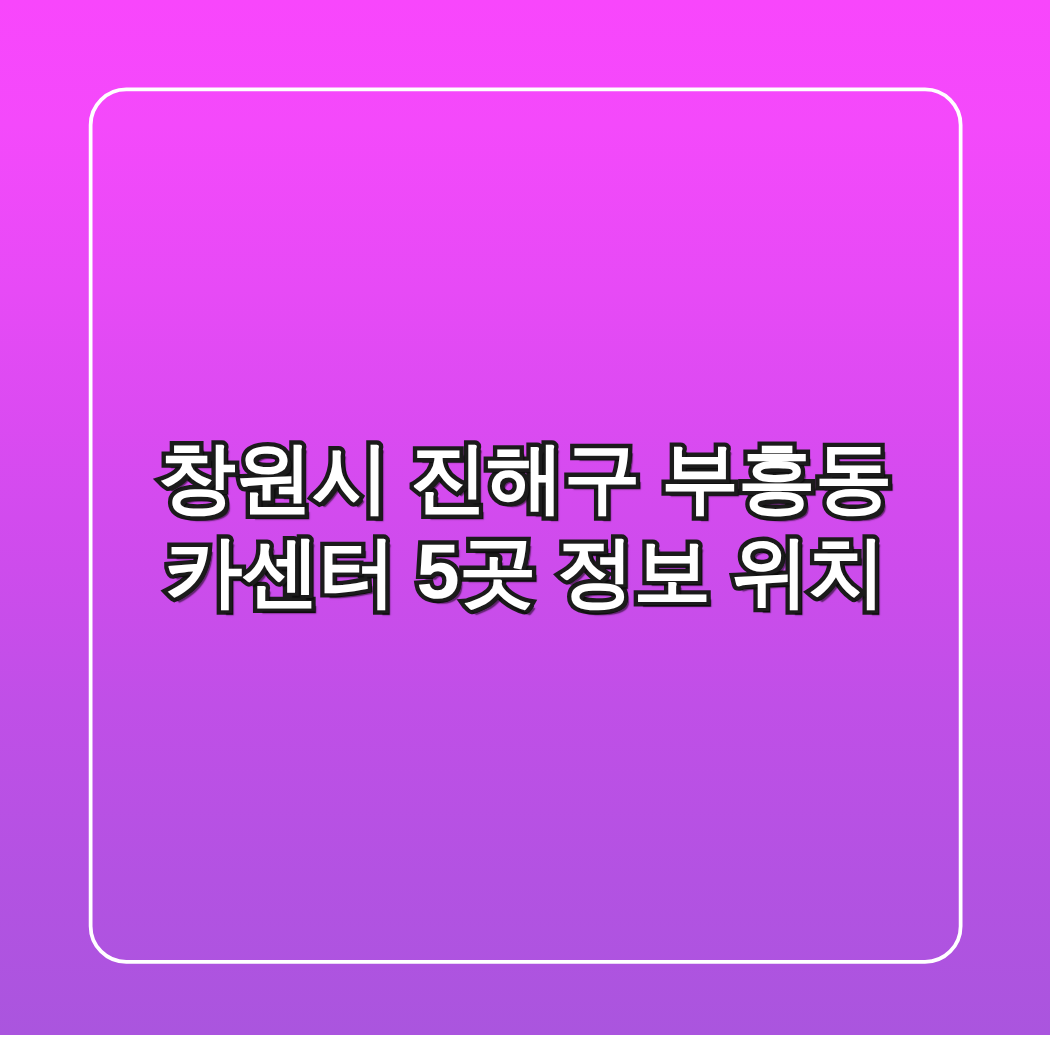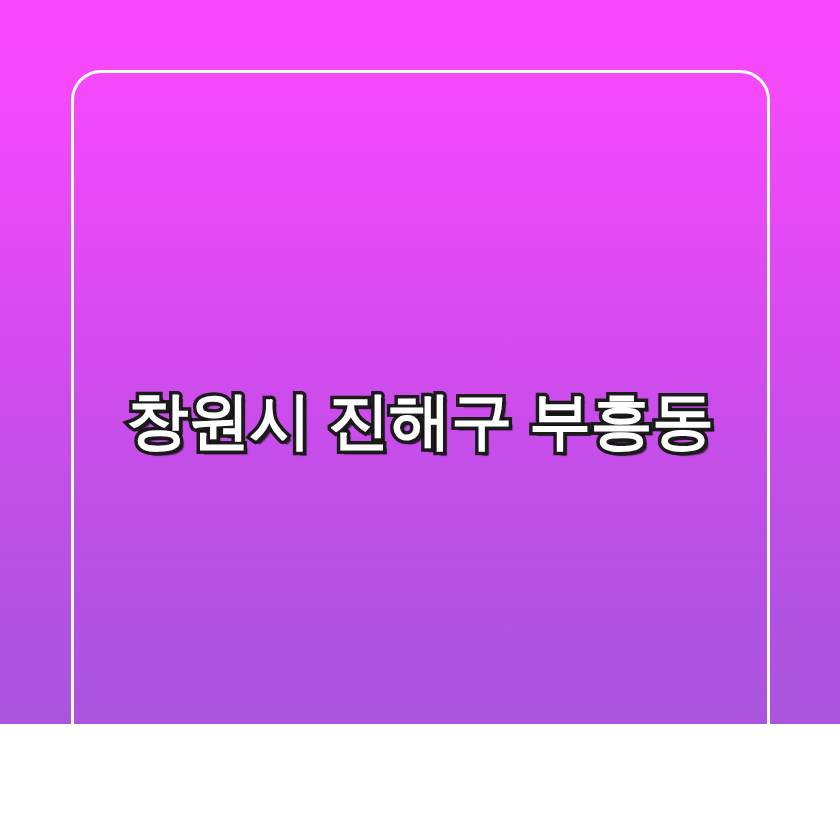--- a/index.html
+++ b/index.html
@@ -6,21 +6,21 @@
     margin: 0;
     padding: 0;
     width: 840px;
     height: 840px;
     overflow: hidden;
   }
 
   #poster {
     position: relative;
     width: 840px;
-    height: 724px;
+    height: 828px;
     background: linear-gradient(180deg,
                 #F846FC 0%,
                 #F449FB 12%,
                 #E74AF6 28%,
                 #D24BEE 50%,
                 #C04FE7 68%,
                 #B352E2 85%,
                 #AA55DE 100%);
     font-family: "Liberation Sans", "DejaVu Sans", sans-serif;
     box-sizing: border-box;
@@ -70,15 +70,16 @@
 </style>
 </head>
 <body>
 
 <div id="poster">
 
   <div id="frame"></div>
 
   <div id="headline-block">
     <div class="headline-line">창원시 진해구 부흥동</div>
+    <div class="headline-line">카센터 5곳 정보 위치</div>
   </div>
 
 </div>
 
 </body></html>

